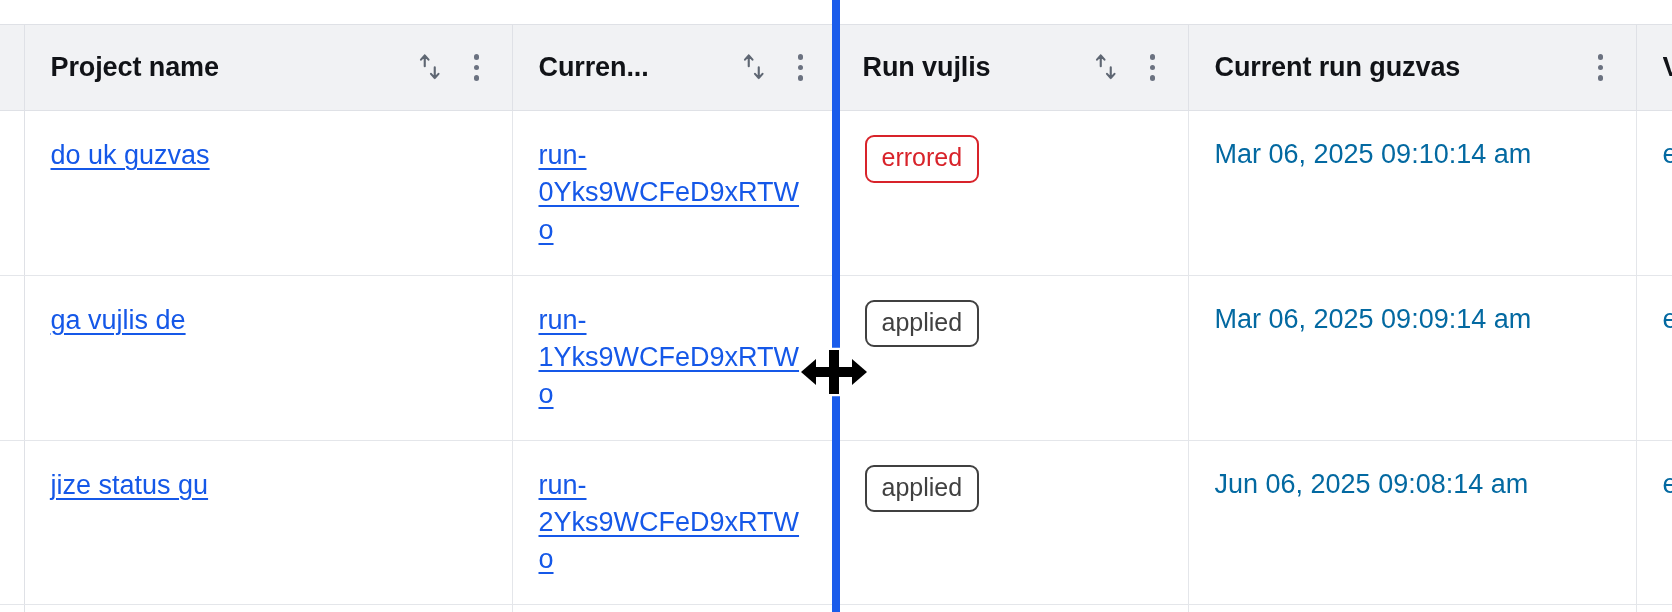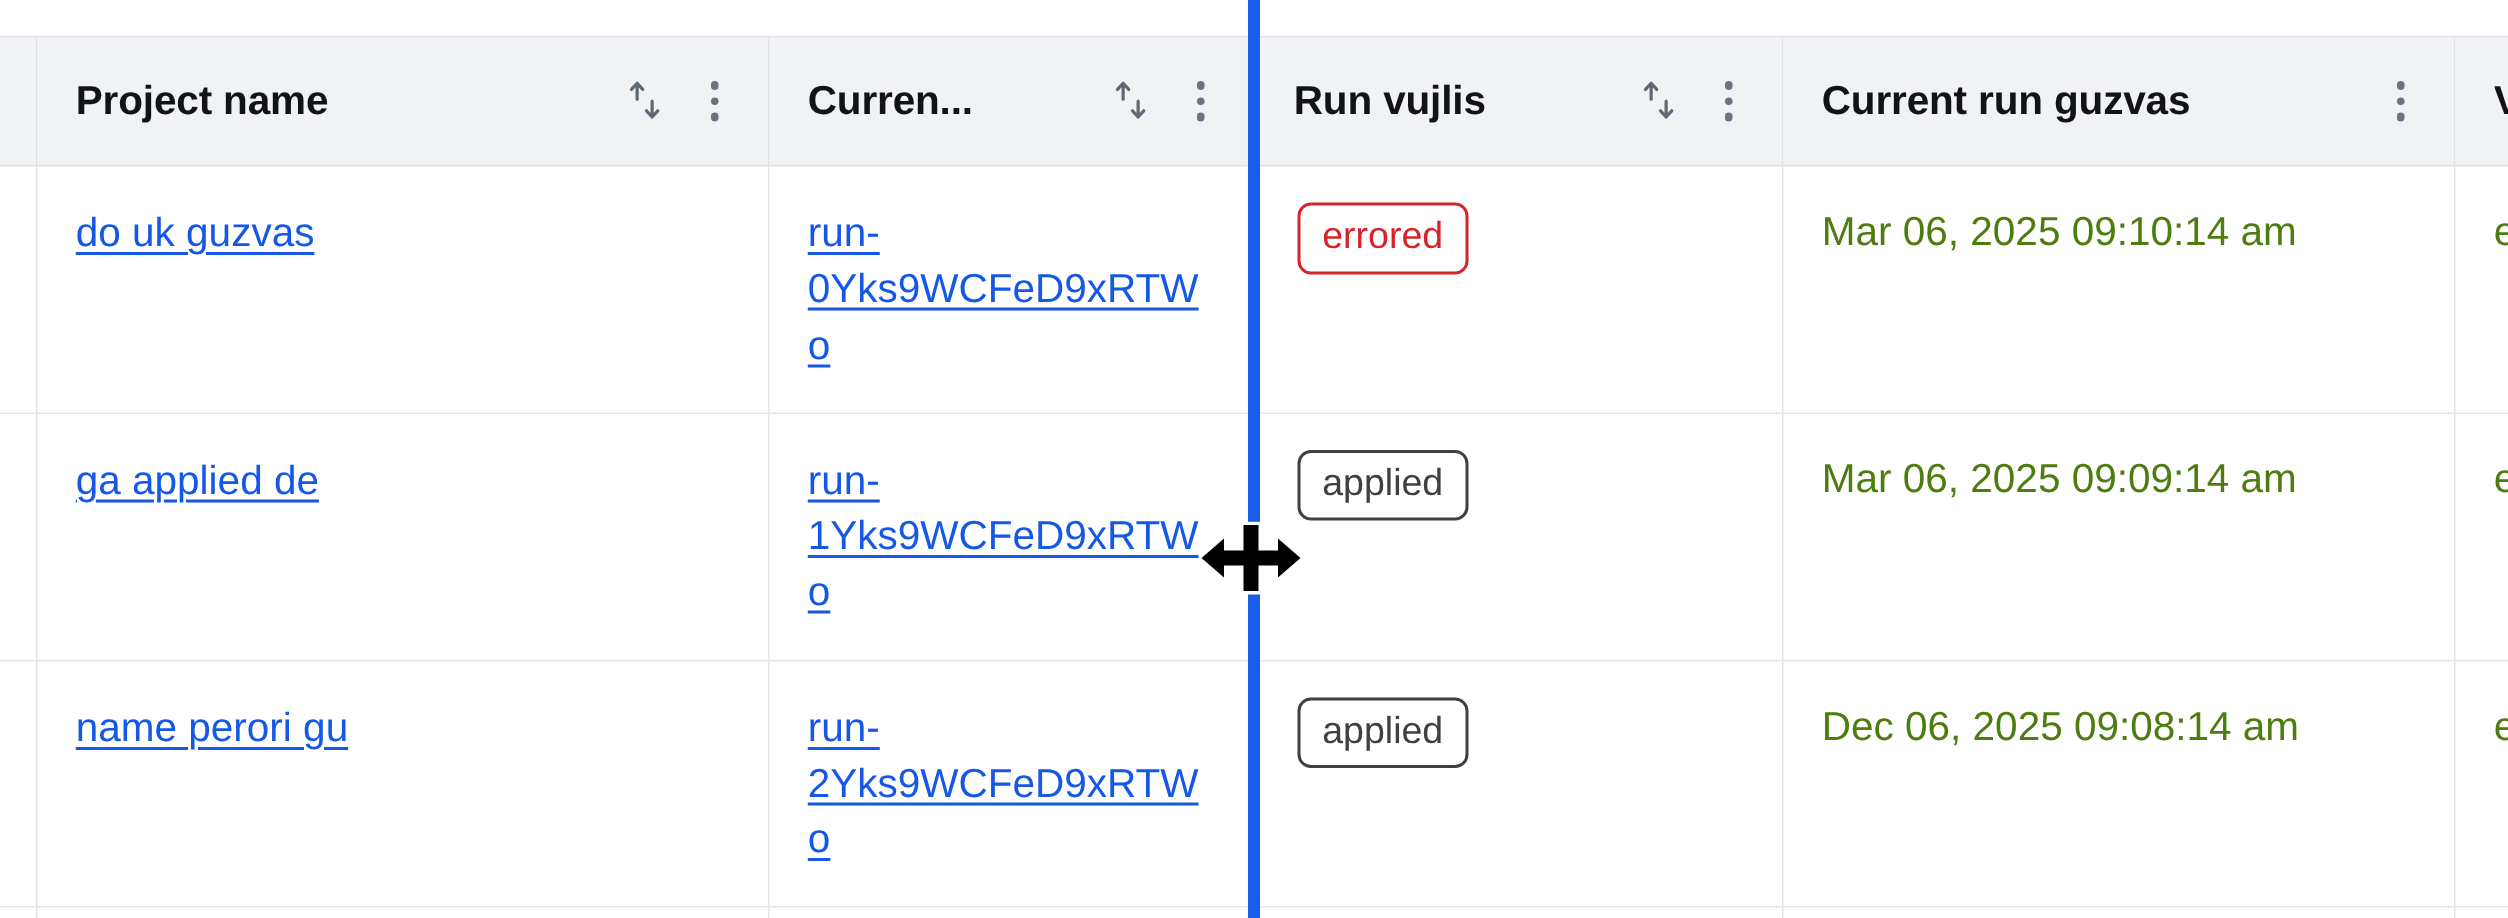--- a/index.html
+++ b/index.html
@@ -113,21 +113,21 @@
     text-underline-offset: 4px;
     text-decoration-thickness: 2px;
     cursor: pointer;
     font-size: 27px;
     line-height: 1.38;
     display: inline;
     word-break: break-word;
   }
   .cell-text {
     line-height: 1.3;
-    color: #4d7c0f;
+    color: #0369a1;
     white-space: nowrap;
   }
 
   .badge {
     display: inline-block;
     padding: 6px 15px 8px;
     border-radius: 9px;
     border: 2px solid currentColor;
     font-size: 25px;
     line-height: 1.18;
@@ -277,49 +277,49 @@
           <span class="cell-text">Mar 06, 2025 09:10:14 am</span>
         </td>
         <td>
           <span class="cell-text">e</span>
         </td>
       </tr>
 
       <tr>
         <td class="gutter"></td>
         <td>
-          <a class="cell-link">ga applied de</a>
+          <a class="cell-link">ga vujlis de</a>
         </td>
         <td>
           <a class="cell-link">run-1Yks9WCFeD9xRTWo</a>
         </td>
         <td class="status-cell">
           <span class="badge applied">applied</span>
         </td>
         <td>
           <span class="cell-text">Mar 06, 2025 09:09:14 am</span>
         </td>
         <td>
           <span class="cell-text">e</span>
         </td>
       </tr>
 
       <tr>
         <td class="gutter"></td>
         <td>
-          <a class="cell-link">name perori gu</a>
+          <a class="cell-link">jize status gu</a>
         </td>
         <td>
           <a class="cell-link">run-2Yks9WCFeD9xRTWo</a>
         </td>
         <td class="status-cell">
           <span class="badge applied">applied</span>
         </td>
         <td>
-          <span class="cell-text">Dec 06, 2025 09:08:14 am</span>
+          <span class="cell-text">Jun 06, 2025 09:08:14 am</span>
         </td>
         <td>
           <span class="cell-text">e</span>
         </td>
       </tr>
 
       <tr>
         <td class="gutter"></td>
         <td>
           

